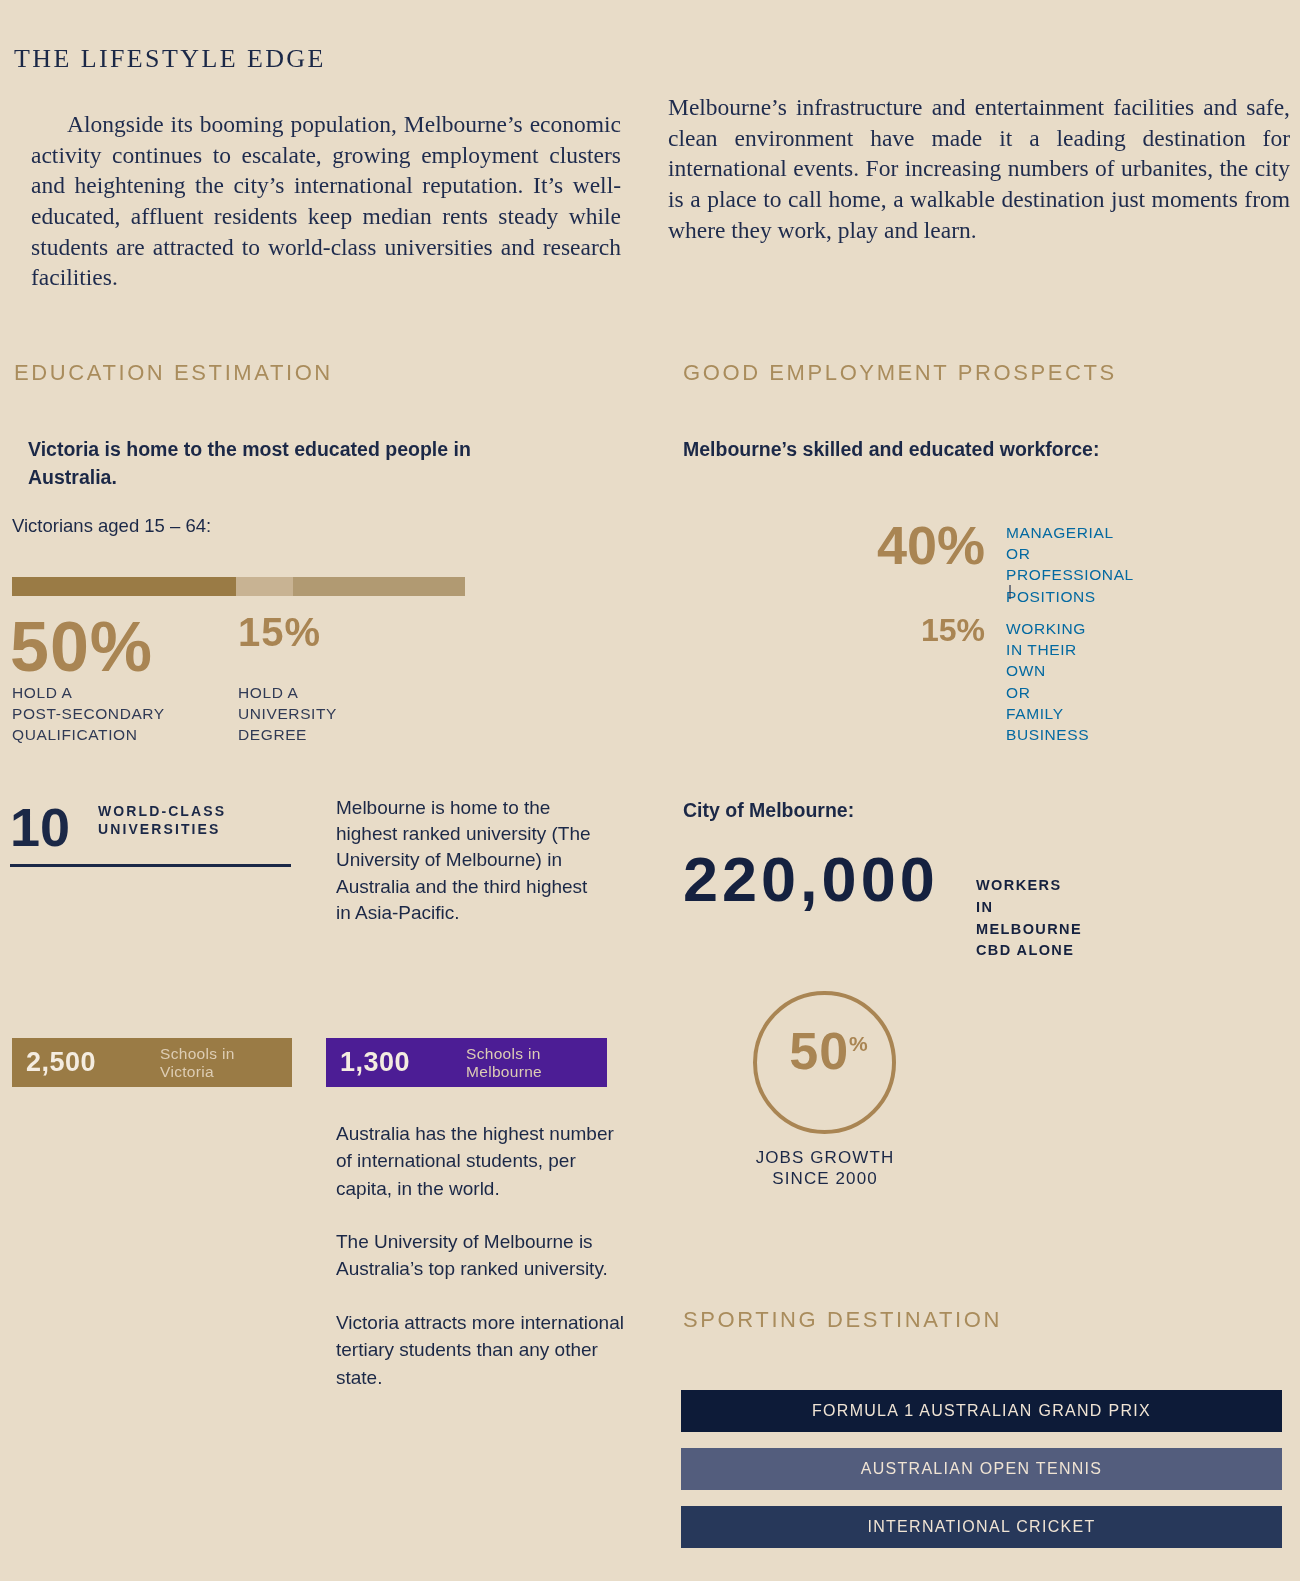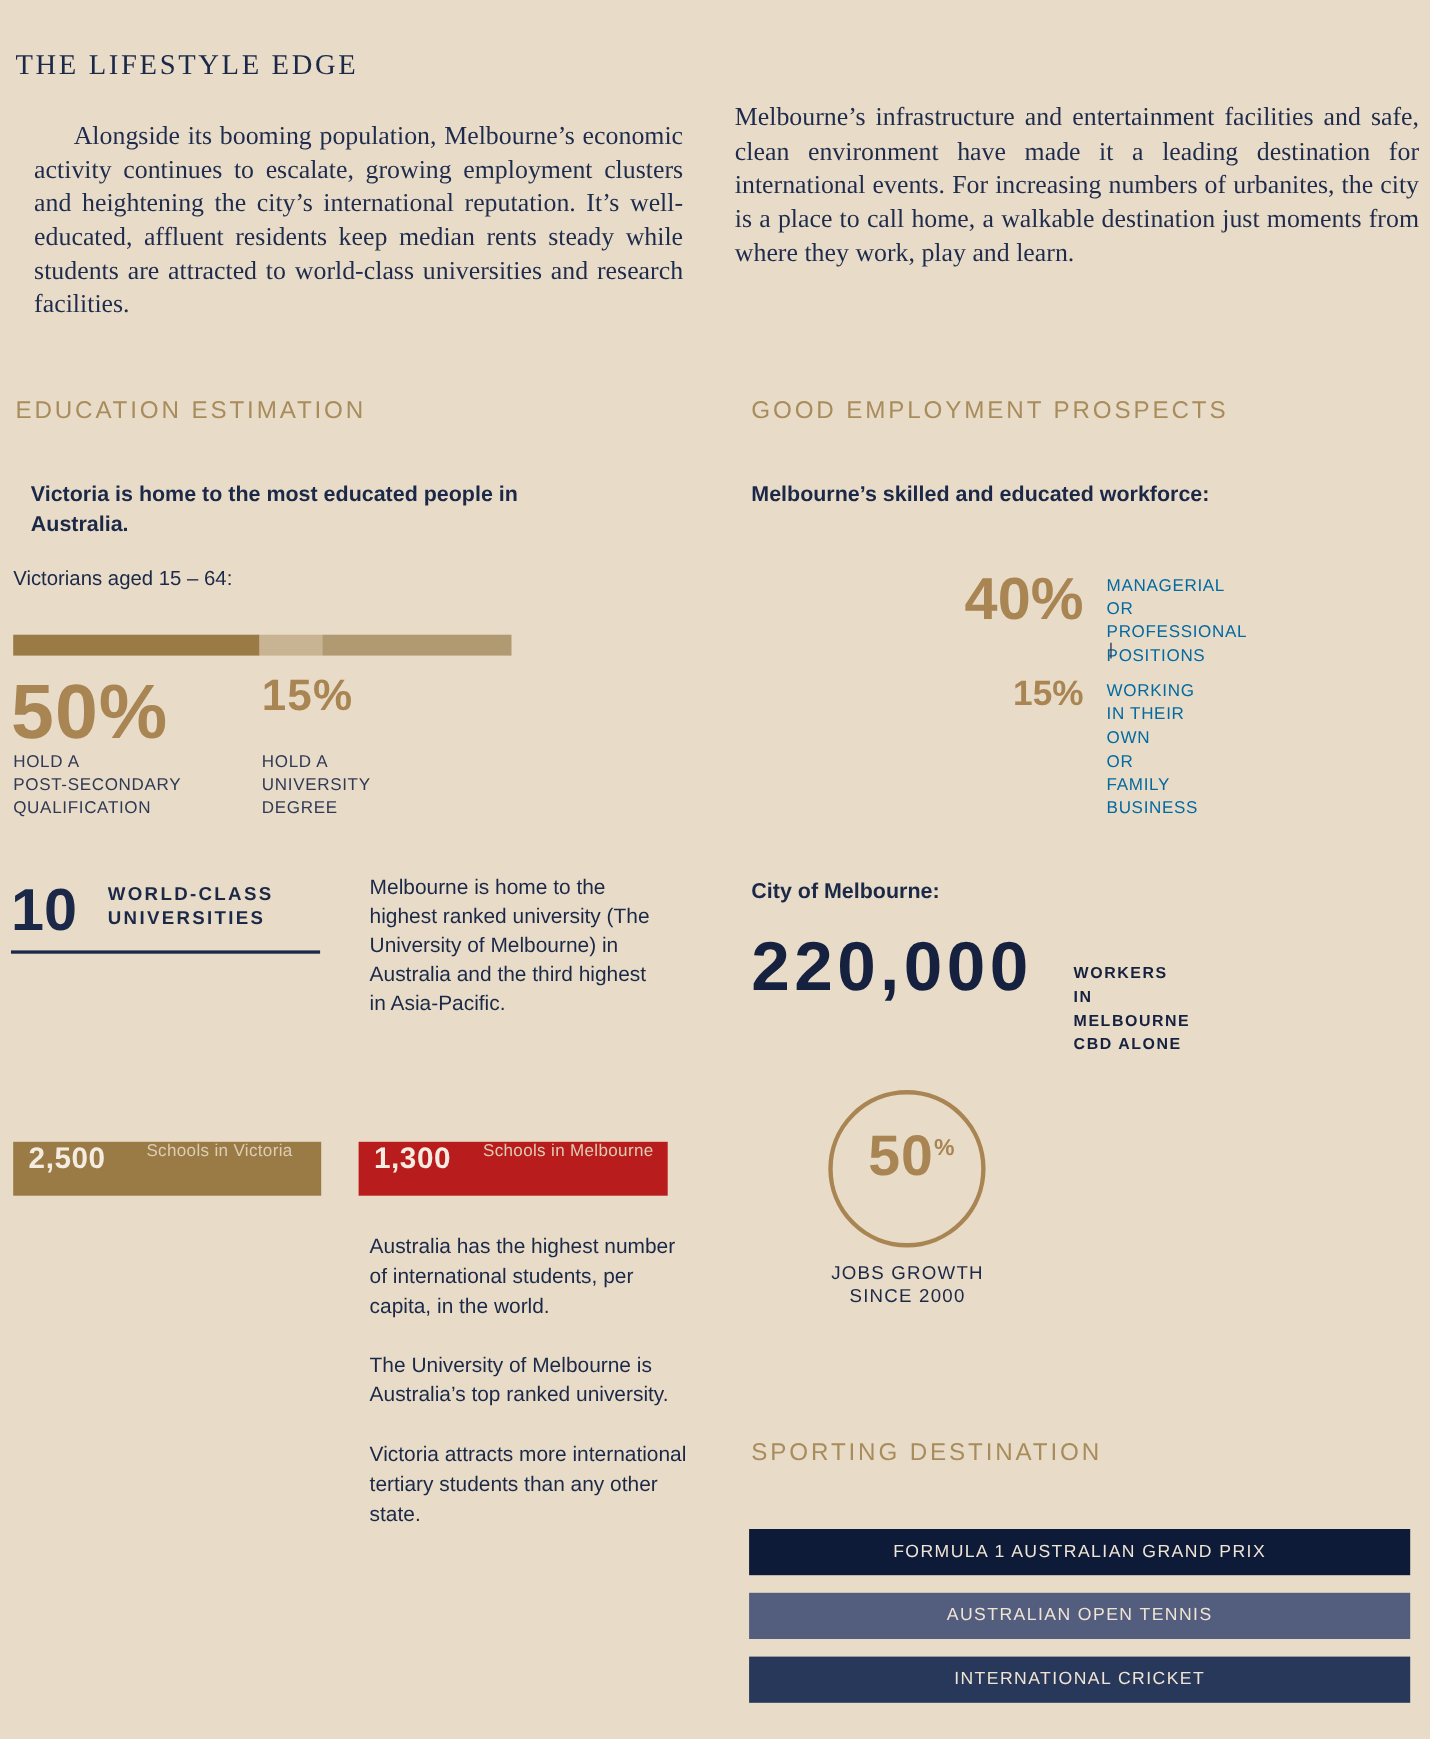--- a/index.html
+++ b/index.html
@@ -67,45 +67,45 @@
   .cap50{left:12px;top:682px;}
   .cap15{left:238px;top:682px;}
 
   
   .uni-num{
     position:absolute;left:10px;top:800px;
     font-size:54px;font-weight:bold;color:#1b2847;line-height:1;
   }
   .uni-label{
     position:absolute;left:98px;top:802px;
-    font-size:17px;font-weight:bold;letter-spacing:2.1px;
+    font-size:14px;font-weight:bold;letter-spacing:2.1px;
     line-height:1.32;color:#1b2847;
   }
   .uni-rule{
     position:absolute;left:10px;top:864px;width:281px;height:3px;
     background:#1b2847;
   }
   .uni-body{
     position:absolute;left:336px;top:795px;width:265px;
     font-size:19px;line-height:1.38;color:#1b2847;
   }
 
   
   .school-box{
     position:absolute;height:49px;
-    display:flex;align-items:flex-start;
+    display:flex;align-items:center;gap:27px;
   }
   .school-box .num{
     font-size:27px;font-weight:bold;color:#f4ece0;letter-spacing:0.5px;
   }
   .school-box .lbl{
     font-size:15.5px;color:#ddcdb4;letter-spacing:0.3px;
   }
   .sb-vic{left:12px;top:1038px;width:280px;background:#9a7b45;}
-  .sb-mel{left:326px;top:1038px;width:281px;background:#b91c1c;}
+  .sb-mel{left:326px;top:1038px;width:281px;background:#4c1d95;}
   .sb-vic .num{margin-left:14px;} .sb-vic .lbl{margin-left:37px;}
   .sb-mel .num{margin-left:14px;} .sb-mel .lbl{margin-left:29px;}
 
   .notes{
     position:absolute;left:336px;top:1120px;width:295px;
     font-size:19px;line-height:1.44;color:#1b2847;
   }
   .notes p{margin:0 0 26px 0;}
   .wf-num{
     position:absolute;color:#a98553;font-weight:bold;line-height:1;

